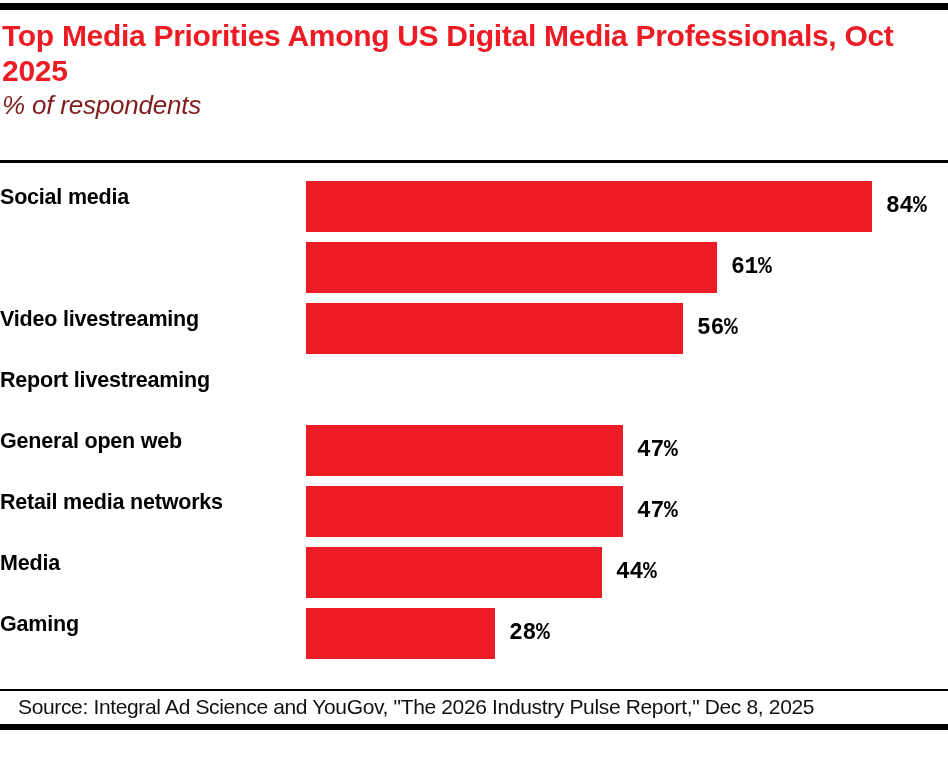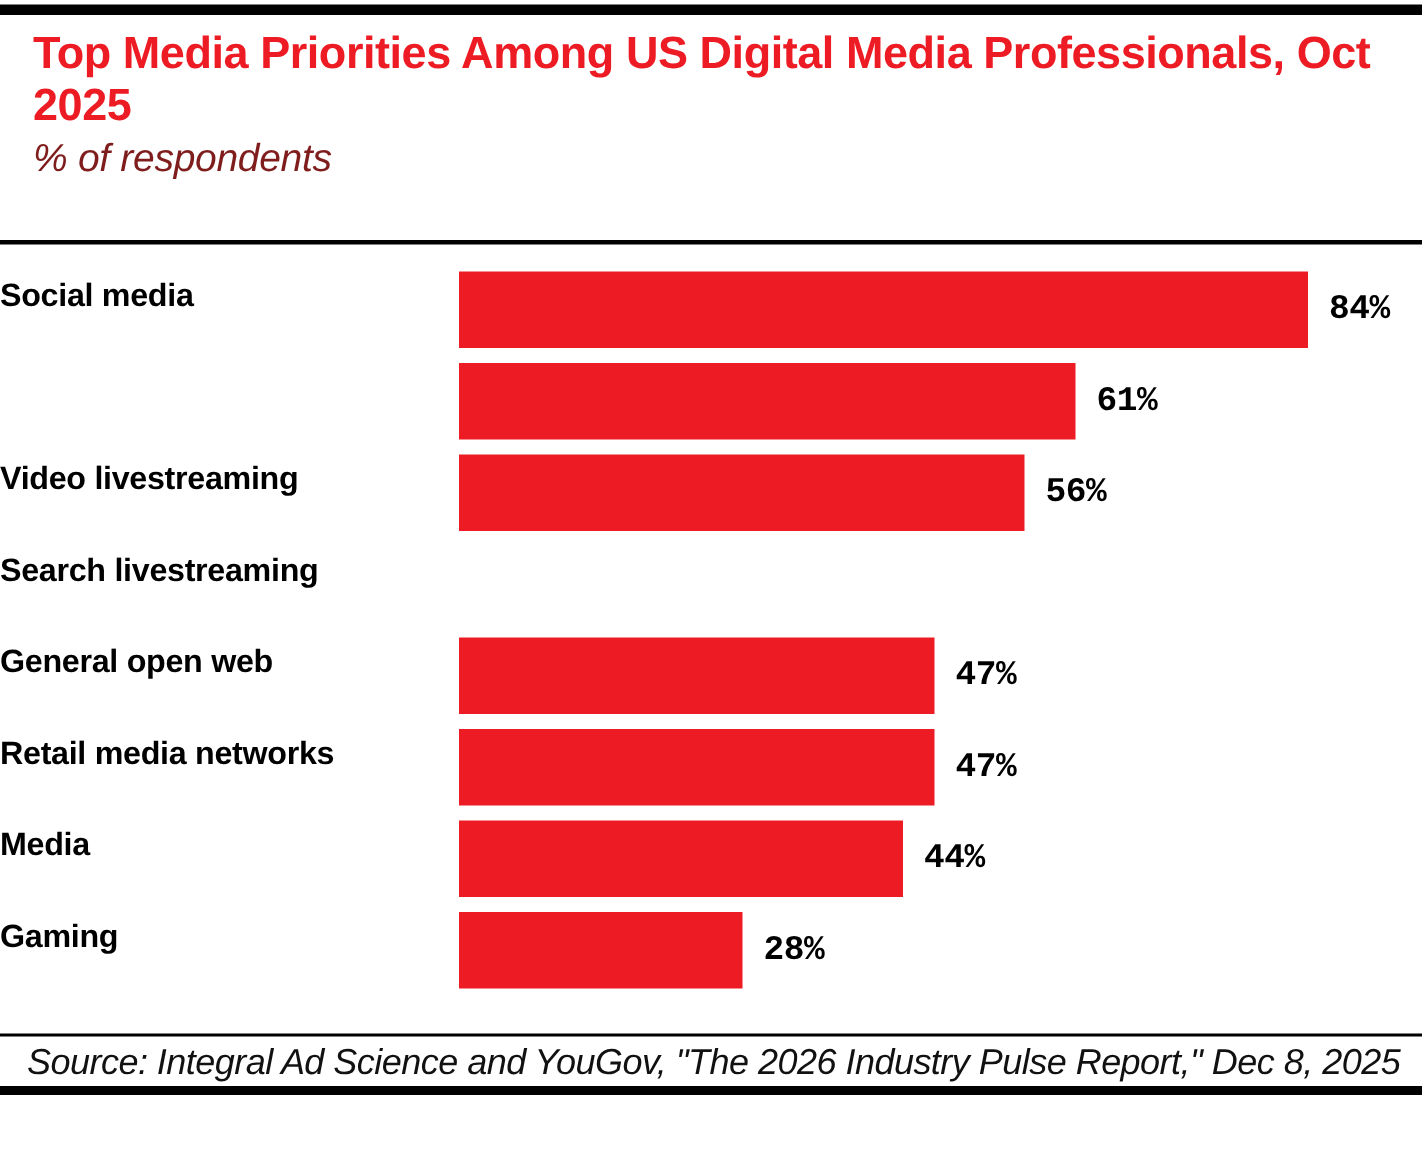--- a/index.html
+++ b/index.html
@@ -28,21 +28,21 @@
     left: 0;
     top: 3px;
     width: 948px;
     height: 7px;
     background: #000000;
   }
 
   
   .header {
     position: absolute;
-    left: 22px;
+    left: 2px;
     top: 18px;
     width: 912px;
   }
   .chart-title {
     margin: 0;
     font-size: 30px;
     font-weight: bold;
     line-height: 1.17;
     letter-spacing: -0.3px;
     color: #ED1C24;
@@ -129,22 +129,21 @@
     top: 689px;
     width: 948px;
     height: 2px;
     background: #000000;
   }
   .source-note {
     position: absolute;
     left: 18px;
     top: 695px;
     width: 920px;
-    font-size: 24px;
-    font-style: italic;
+    font-size: 21px;
     color: #111111;
     white-space: nowrap;
     letter-spacing: -0.35px;
   }
   .footer-rule {
     position: absolute;
     left: 0;
     top: 724px;
     width: 948px;
     height: 6px;
@@ -188,21 +187,21 @@
         </div>
       </div>
       <div class="bar-row">
         <div class="bar-label">Video livestreaming</div>
         <div class="bar-track">
           <div class="bar-fill" style="width: 377px; background: rgb(237, 28, 36);"></div>
           <div class="bar-value" style="left: 391px;">56%</div>
         </div>
       </div>
       <div class="bar-row">
-        <div class="bar-label">Search livestreaming</div>
+        <div class="bar-label">Report livestreaming</div>
       </div>
       <div class="bar-row">
         <div class="bar-label">General open web</div>
         <div class="bar-track">
           <div class="bar-fill" style="width: 317px; background: rgb(237, 28, 36);"></div>
           <div class="bar-value" style="left: 331px;">47%</div>
         </div>
       </div>
       <div class="bar-row">
         <div class="bar-label">Retail media networks</div>

